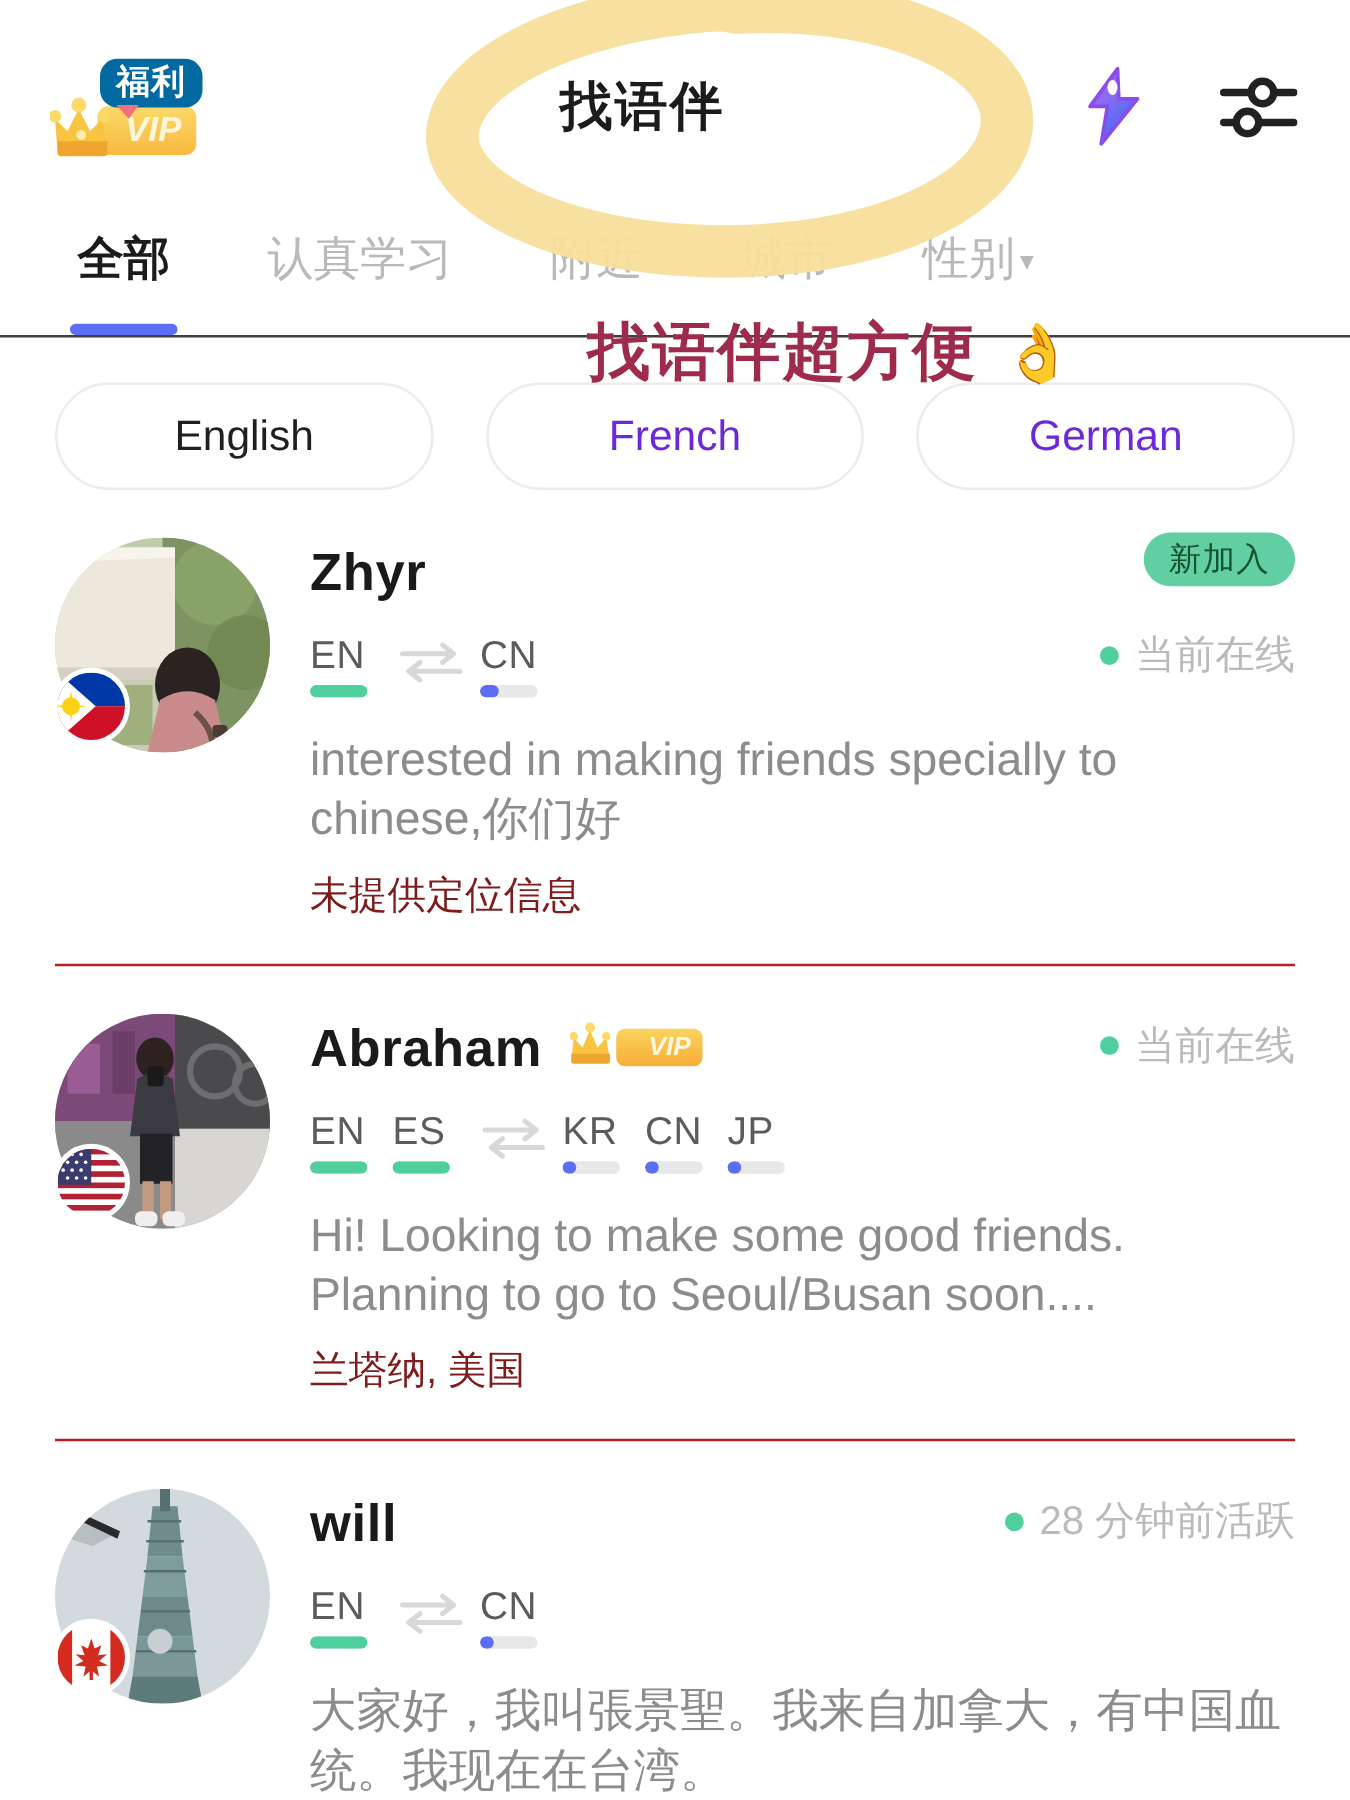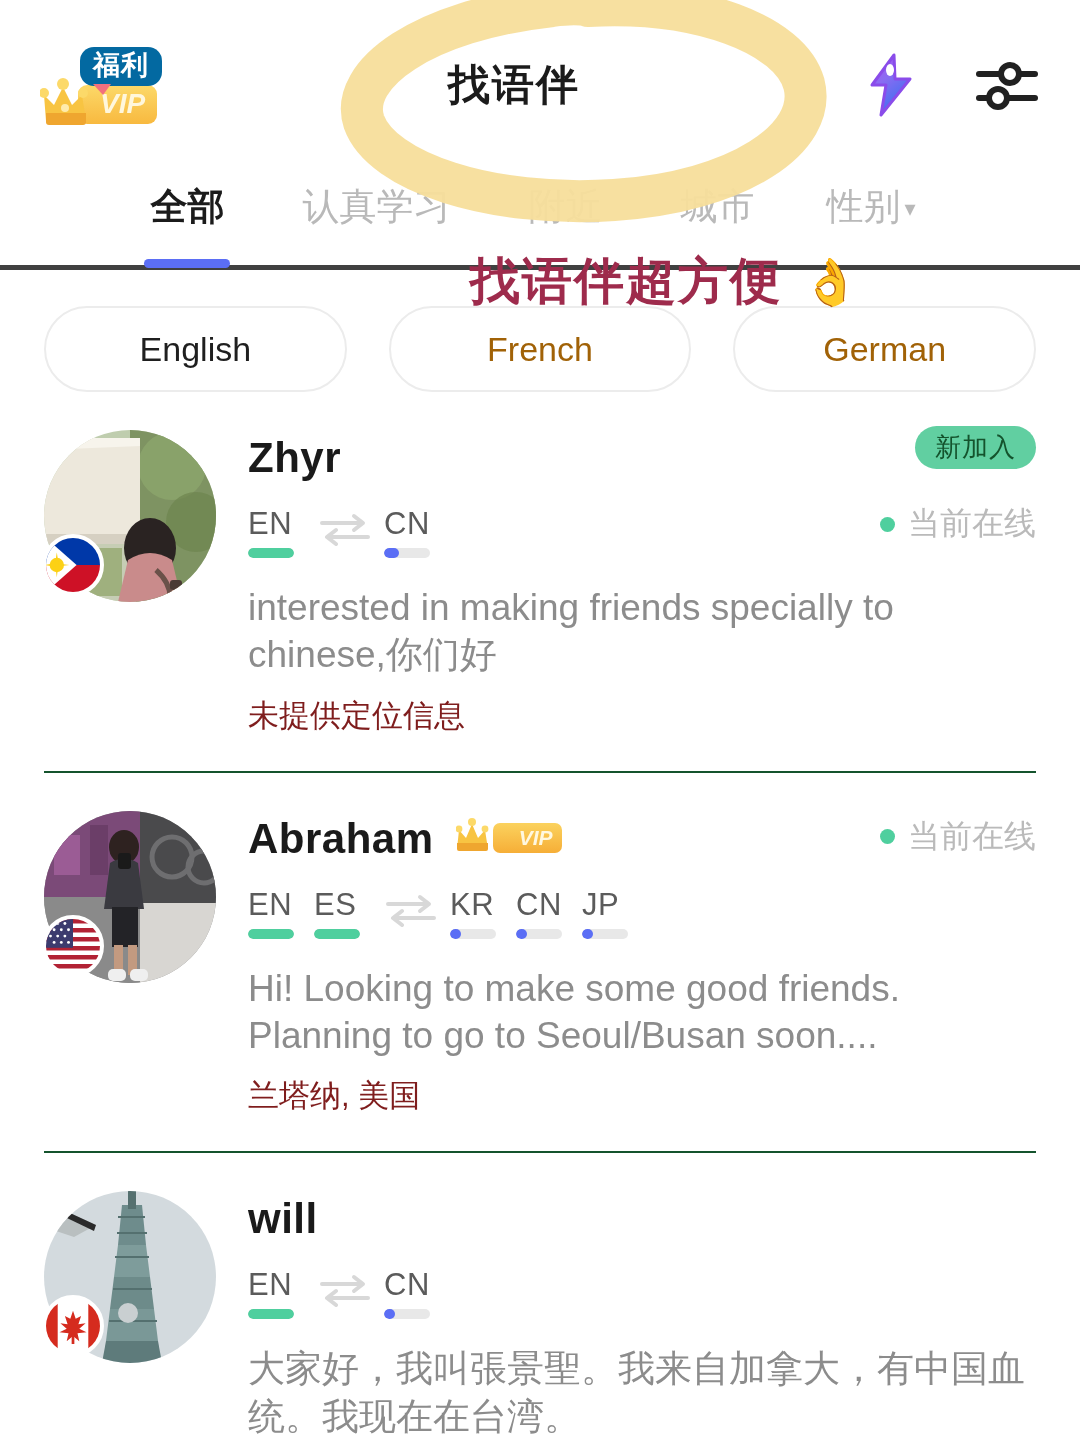--- a/index.html
+++ b/index.html
@@ -89,22 +89,21 @@
   .bolt-icon { width: 56px; height: 64px; display:block; }
   .filter-icon { width: 62px; height: 56px; display:block; }
 
   
   .tabs {
     position: relative;
     display: flex;
     align-items: flex-start;
     padding: 0 76px 0 62px;
     height: 100px;
-    border-bottom: 5px solid #404040;
-    justify-content: center;
+    border-bottom: 2px solid #404040;
   }
   .tab {
     font-size: 37px;
     color: #B9B9B9;
     position: relative;
     padding-top: 12px;
     white-space: nowrap;
   }
   .tab.active { color: #1b1b1b; font-weight: bold; }
   .tab-underline {
@@ -129,31 +128,31 @@
   }
   .chip {
     flex: 1 1 0;
     height: 86px;
     border: 2px solid #ECECEC;
     border-radius: 44px;
     display: flex;
     align-items: center;
     justify-content: center;
     font-size: 34px;
-    color: #a16207;
+    color: #6d28d9;
     background: #ffffff;
   }
   .chip.selected { color: #1F1F1F; }
 
   
   .user-list { padding: 0 44px; }
   .user-card {
     display: flex;
     padding: 38px 0 34px 0;
-    border-bottom: 2px solid #14532d;
+    border-bottom: 2px solid #b91c1c;
   }
   .user-card.last { border-bottom: none; }
 
   .avatar-wrap {
     position: relative;
     width: 172px; height: 172px;
     flex: 0 0 auto;
     margin-right: 32px;
   }
   .avatar {
@@ -641,20 +640,24 @@
               <div class="lang-code">CN</div>
               <div class="lang-bar">
                   <i style="width:24%;background:#5B6EF5;"></i>
                 </div>
             </div>
           </div>
         </div>
 
         <div class="bio">大家好，我叫張景聖。我来自加拿大，有中国血统。我现在在台湾。</div>
 
+        <div class="status">
+          <span class="status-dot"></span>
+          <span>28 分钟前活跃</span>
+        </div>
       </div>
     </div>
 
   </div>
 
   <div class="ann-layer">
     <svg class="highlight-ring" viewBox="0 0 490 250">
       <path d="M250 30
                C 360 24, 452 58, 466 108
                C 480 162, 400 216, 276 224

